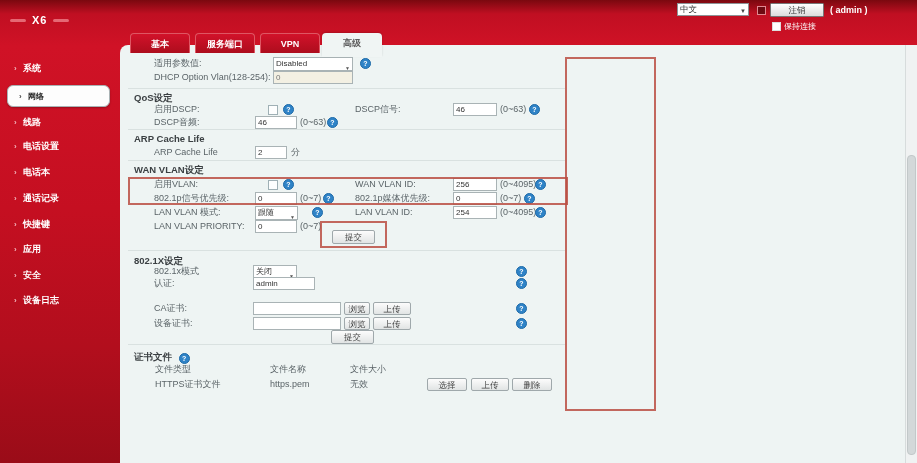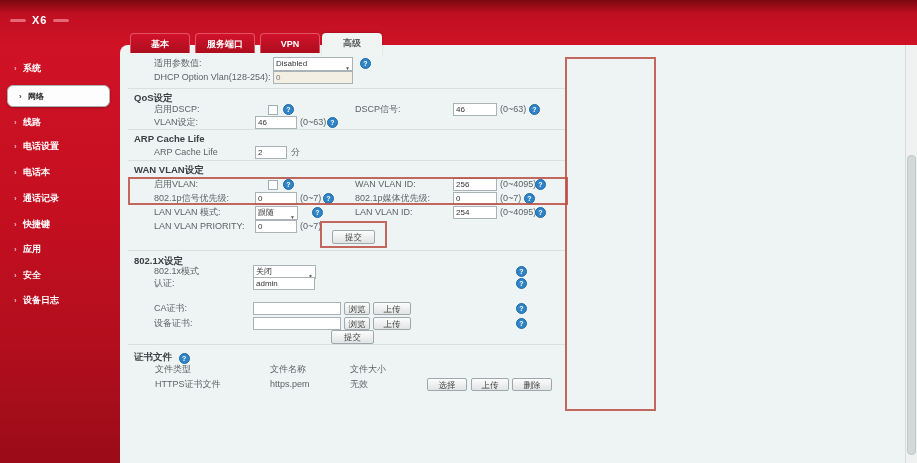--- a/index.html
+++ b/index.html
@@ -68,20 +68,33 @@
 <body>
 
 <div class="stage">
 
   <div class="logo">
     <span class="dash"></span>
     <span class="logo-text">X6</span>
     <span class="dash"></span>
   </div>
 
+  <div class="topbar">
+    <div class="lang-select">
+      <span>中文</span>
+      <span class="ar">▼</span>
+    </div>
+    <span class="mini-square"></span>
+    <button class="logout">注销</button>
+    <span class="admin">( admin )</span>
+    <div class="keep">
+      <span class="cb"></span>
+      <span>保持连接</span>
+    </div>
+  </div>
 
   <nav class="sidebar">
     <div class="side-item" style="top:17px">
         <span class="caret">›</span>
         <span class="s-lbl">系统</span>
       </div>
     <div class="side-item sel" style="top:40px">
         <span class="caret">›</span>
         <span class="s-lbl">网络</span>
       </div>
@@ -138,21 +151,21 @@
     <div class="frow" style="top:58px">
       <span class="c1">启用DSCP:</span>
       <span class="cbx" style="left:148px"></span>
       <span class="help" style="left:163px">?</span>
       <span class="c3">DSCP信号:</span>
       <input class="inp" style="left: 333px; width: 44px;" value="46">
       <span class="rng" style="left:380px">(0~63)</span>
       <span class="help" style="left:409px">?</span>
     </div>
     <div class="frow" style="top:71px">
-      <span class="c1">VLAN设定:</span>
+      <span class="c1">DSCP音频:</span>
       <input class="inp" style="left: 135px; width: 42px;" value="46">
       <span class="rng" style="left:180px">(0~63)</span>
       <span class="help" style="left:207px">?</span>
     </div>
     <div class="divider" style="top:84px"></div>
 
     <div class="sec-title" style="top:88px">ARP Cache Life</div>
     <div class="frow" style="top:101px">
       <span class="c1">ARP Cache Life</span>
       <input class="inp" style="left: 135px; width: 32px;" value="2">
@@ -195,21 +208,21 @@
       <span class="c1">LAN VLAN PRIORITY:</span>
       <input class="inp" style="left: 135px; width: 42px;" value="0">
       <span class="rng" style="left:180px">(0~7)</span>
     </div>
     <button class="btn" style="left:212px;top:185px;width:43px">提交</button>
     <div class="divider" style="top:205px"></div>
 
     <div class="sec-title" style="top:210px">802.1X设定</div>
     <div class="frow" style="top:220px">
       <span class="c1">802.1x模式</span>
-      <div class="sel" style="left:133px;width:63px">
+      <div class="sel" style="left:133px;width:44px">
         <span>关闭</span><span class="ar">▼</span>
       </div>
       <span class="help" style="left:396px">?</span>
     </div>
     <div class="frow" style="top:232px">
       <span class="c1">认证:</span>
       <input class="inp" style="left: 133px; width: 62px;" value="admin">
       <span class="help" style="left:396px">?</span>
     </div>
     <div class="frow" style="top:257px">

